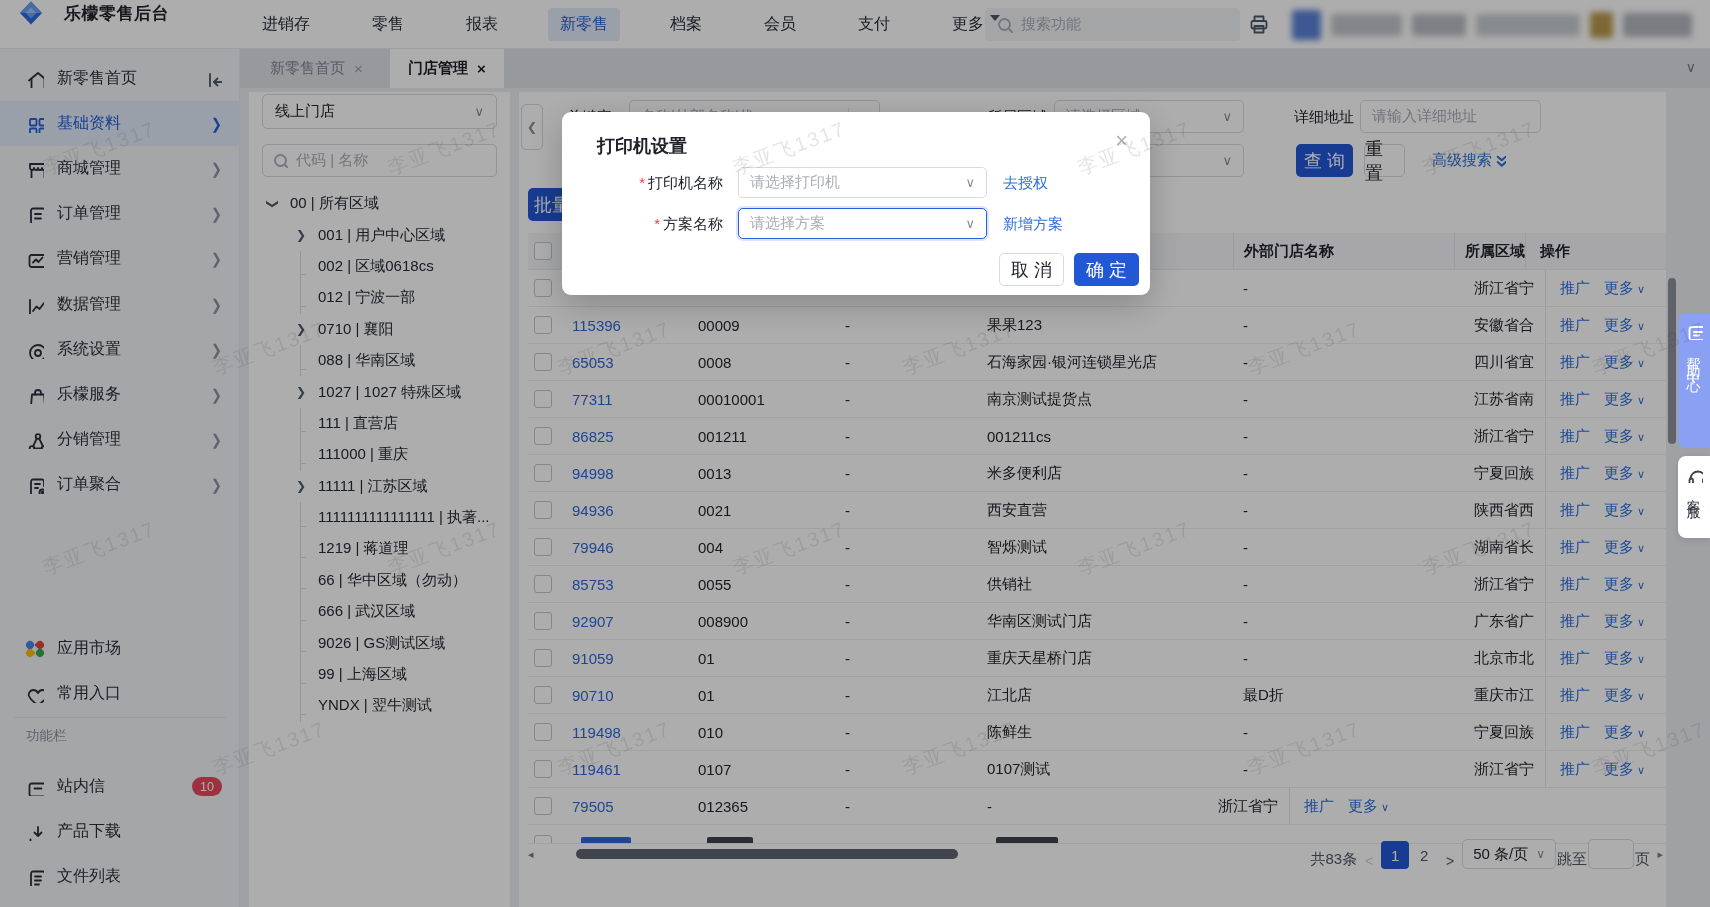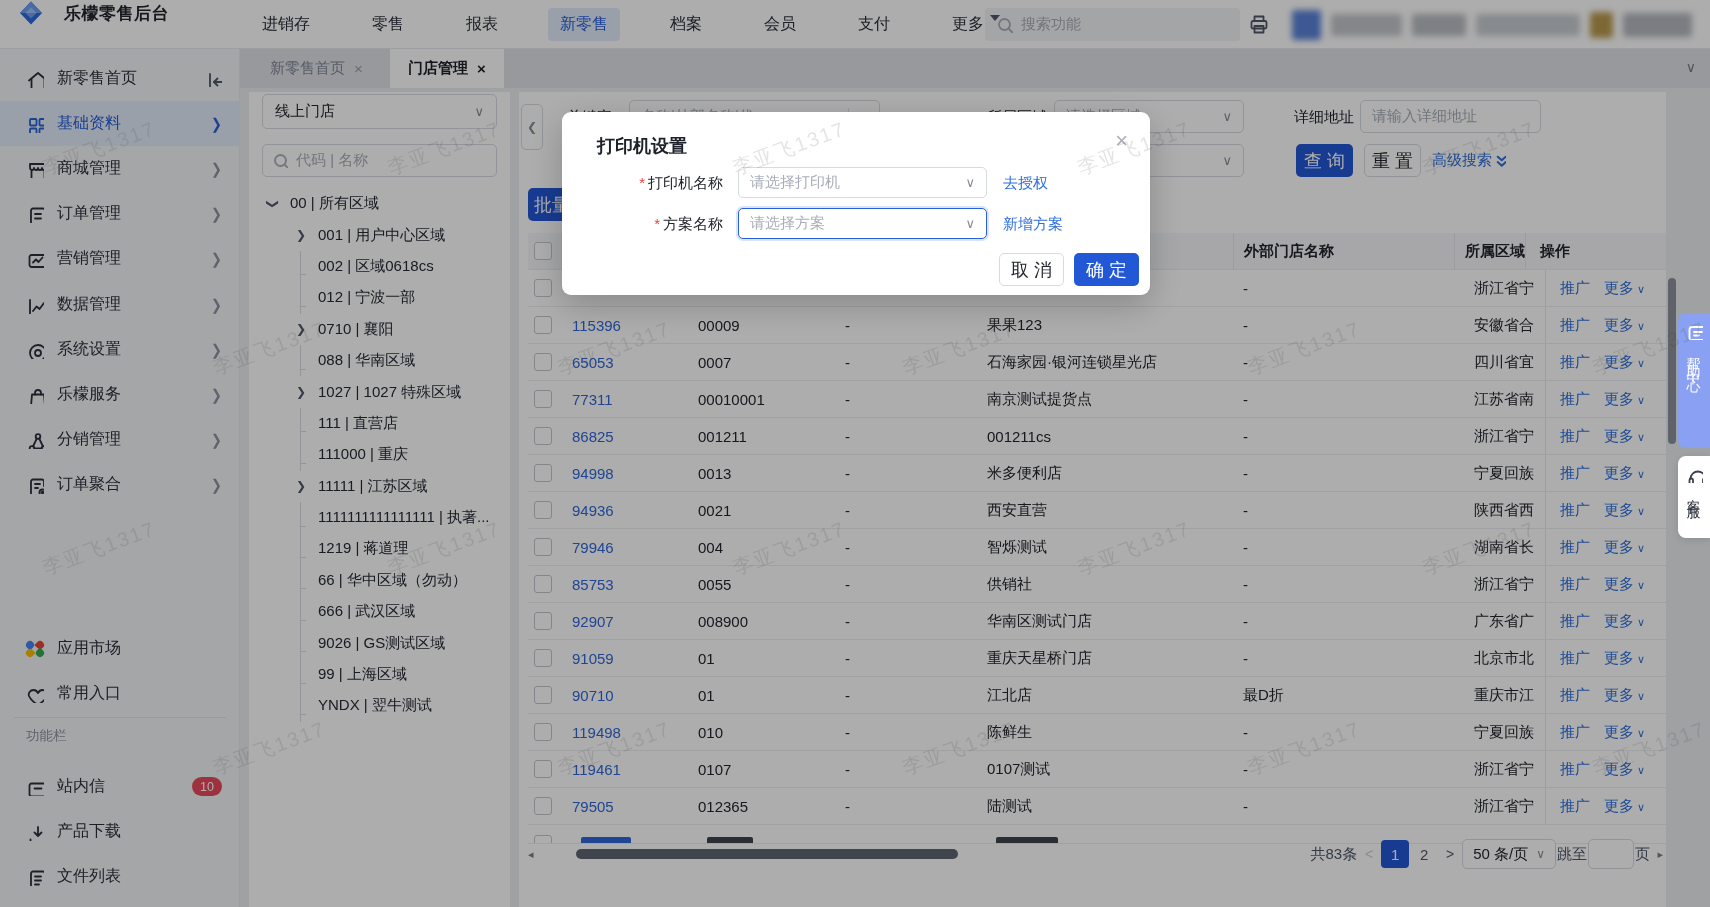--- a/index.html
+++ b/index.html
@@ -91,21 +91,21 @@
   #clipped-row .bar.blue{background:#3068d9}
   #clipped-row .cb{position:absolute;left:6px;top:10px}
 
   
   #hscroll{position:absolute;left:9px;top:755px;width:1135px;height:14px}
   #hscroll .thumb{position:absolute;left:48px;top:2px;width:382px;height:10px;border-radius:5px;background:#5f6672;cursor:grab}
   #hscroll .arr{position:absolute;top:1px;color:#7a8089;font-size:11px;cursor:pointer}
   #vscroll-thumb{position:absolute;left:1668px;top:278px;width:8px;height:166px;border-radius:4px;background:#8d929b;z-index:3;cursor:grab}
 
   
-  #pagination{position:absolute;right:16px;top:747px;height:30px;display:flex;align-items:center;gap:1px;font-size:15px;color:#4e5969}
+  #pagination{position:absolute;right:16px;top:747px;height:30px;display:flex;align-items:flex-end;gap:1px;font-size:15px;color:#4e5969}
   .pg-arrow{width:22px;text-align:center;font-size:14px;cursor:pointer;color:#4e5969}
   .pg-arrow.disabled{color:#c9cdd4}
   .pg-num{width:28px;height:28px;border-radius:4px;display:flex;align-items:center;justify-content:center;cursor:pointer}
   .pg-num.current{background:#2257d6;color:#fff}
   .pg-size{height:30px;border:1px solid #d6dae1;border-radius:5px;display:flex;align-items:center;gap:8px;padding:0 10px;background:#fff;cursor:pointer;color:#23262e}
   .pg-size .chev{color:#868c98;font-size:12px}
   #jump-input{width:46px;height:30px;border:1px solid #d6dae1;border-radius:5px;background:#fff}
 
   
   #overlay{position:fixed;left:0;top:0;width:1710px;height:907px;background:rgba(0,0,0,.32);z-index:50}
@@ -447,21 +447,21 @@
   <span class="flabel" style="left:775px;top:8px">详细地址</span>
   <div class="finput" style="left:841px;top:8px;width:181px">
     <span>请输入详细地址</span>
   </div>
 
   <span class="flabel" style="left:68px;top:52px">是</span>
   <div class="finput" style="left:535px;top:52px;width:190px">
     <span style="margin-left:auto;color:#868c98;font-size:13px">∨</span>
   </div>
   <div class="btn primary" style="left:777px;top:52px;width:57px">查 询</div>
-  <div class="btn plain" style="left:845px;top:52px;width:57px">重 置</div>
+  <div class="btn plain" style="left:845px;top:52px;width:41px">重 置</div>
   <div style="position:absolute;left:913px;top:52px;height:33px;display:flex;align-items:center;gap:3px">
     <span class="linkish">高级搜索</span>
     <svg class="icn" style="width:11px;height:13px;color:#2f6fdc;stroke-width:2.2">
         <path d="M3 3l4.5 4L12 3" transform="scale(.9)"></path>
         <path d="M3 9l4.5 4L12 9" transform="scale(.9)"></path>
       </svg>
   </div>
 
   <div class="btn primary" style="left:9px;top:96px;width:120px;justify-content:flex-start;padding-left:6px">批量</div>
 
@@ -510,21 +510,21 @@
             <span class="linkish">推广</span>
             <span class="linkish"><span>更多</span><span class="morechev">∨</span></span>
           </div>
         </div>
 
         <div class="trow">
           <div class="cell c-check">
             <span class="cb"></span>
           </div>
           <div class="cell c-id link">65053</div>
-          <div class="cell c-code">0007</div>
+          <div class="cell c-code">0008</div>
           <div class="cell c-dash">-</div>
           <div class="cell c-name">石海家园·银河连锁星光店</div>
           <div class="cell c-ext">-</div>
           <div class="cell c-region">四川省宜</div>
           <div class="cell c-actions">
             <span class="linkish">推广</span>
             <span class="linkish"><span>更多</span><span class="morechev">∨</span></span>
           </div>
         </div>
 
@@ -704,21 +704,20 @@
           </div>
         </div>
 
         <div class="trow">
           <div class="cell c-check">
             <span class="cb"></span>
           </div>
           <div class="cell c-id link">79505</div>
           <div class="cell c-code">012365</div>
           <div class="cell c-dash">-</div>
-          <div class="cell c-name">陆测试</div>
           <div class="cell c-ext">-</div>
           <div class="cell c-region">浙江省宁</div>
           <div class="cell c-actions">
             <span class="linkish">推广</span>
             <span class="linkish"><span>更多</span><span class="morechev">∨</span></span>
           </div>
         </div>
       </div>
   </div>
 

